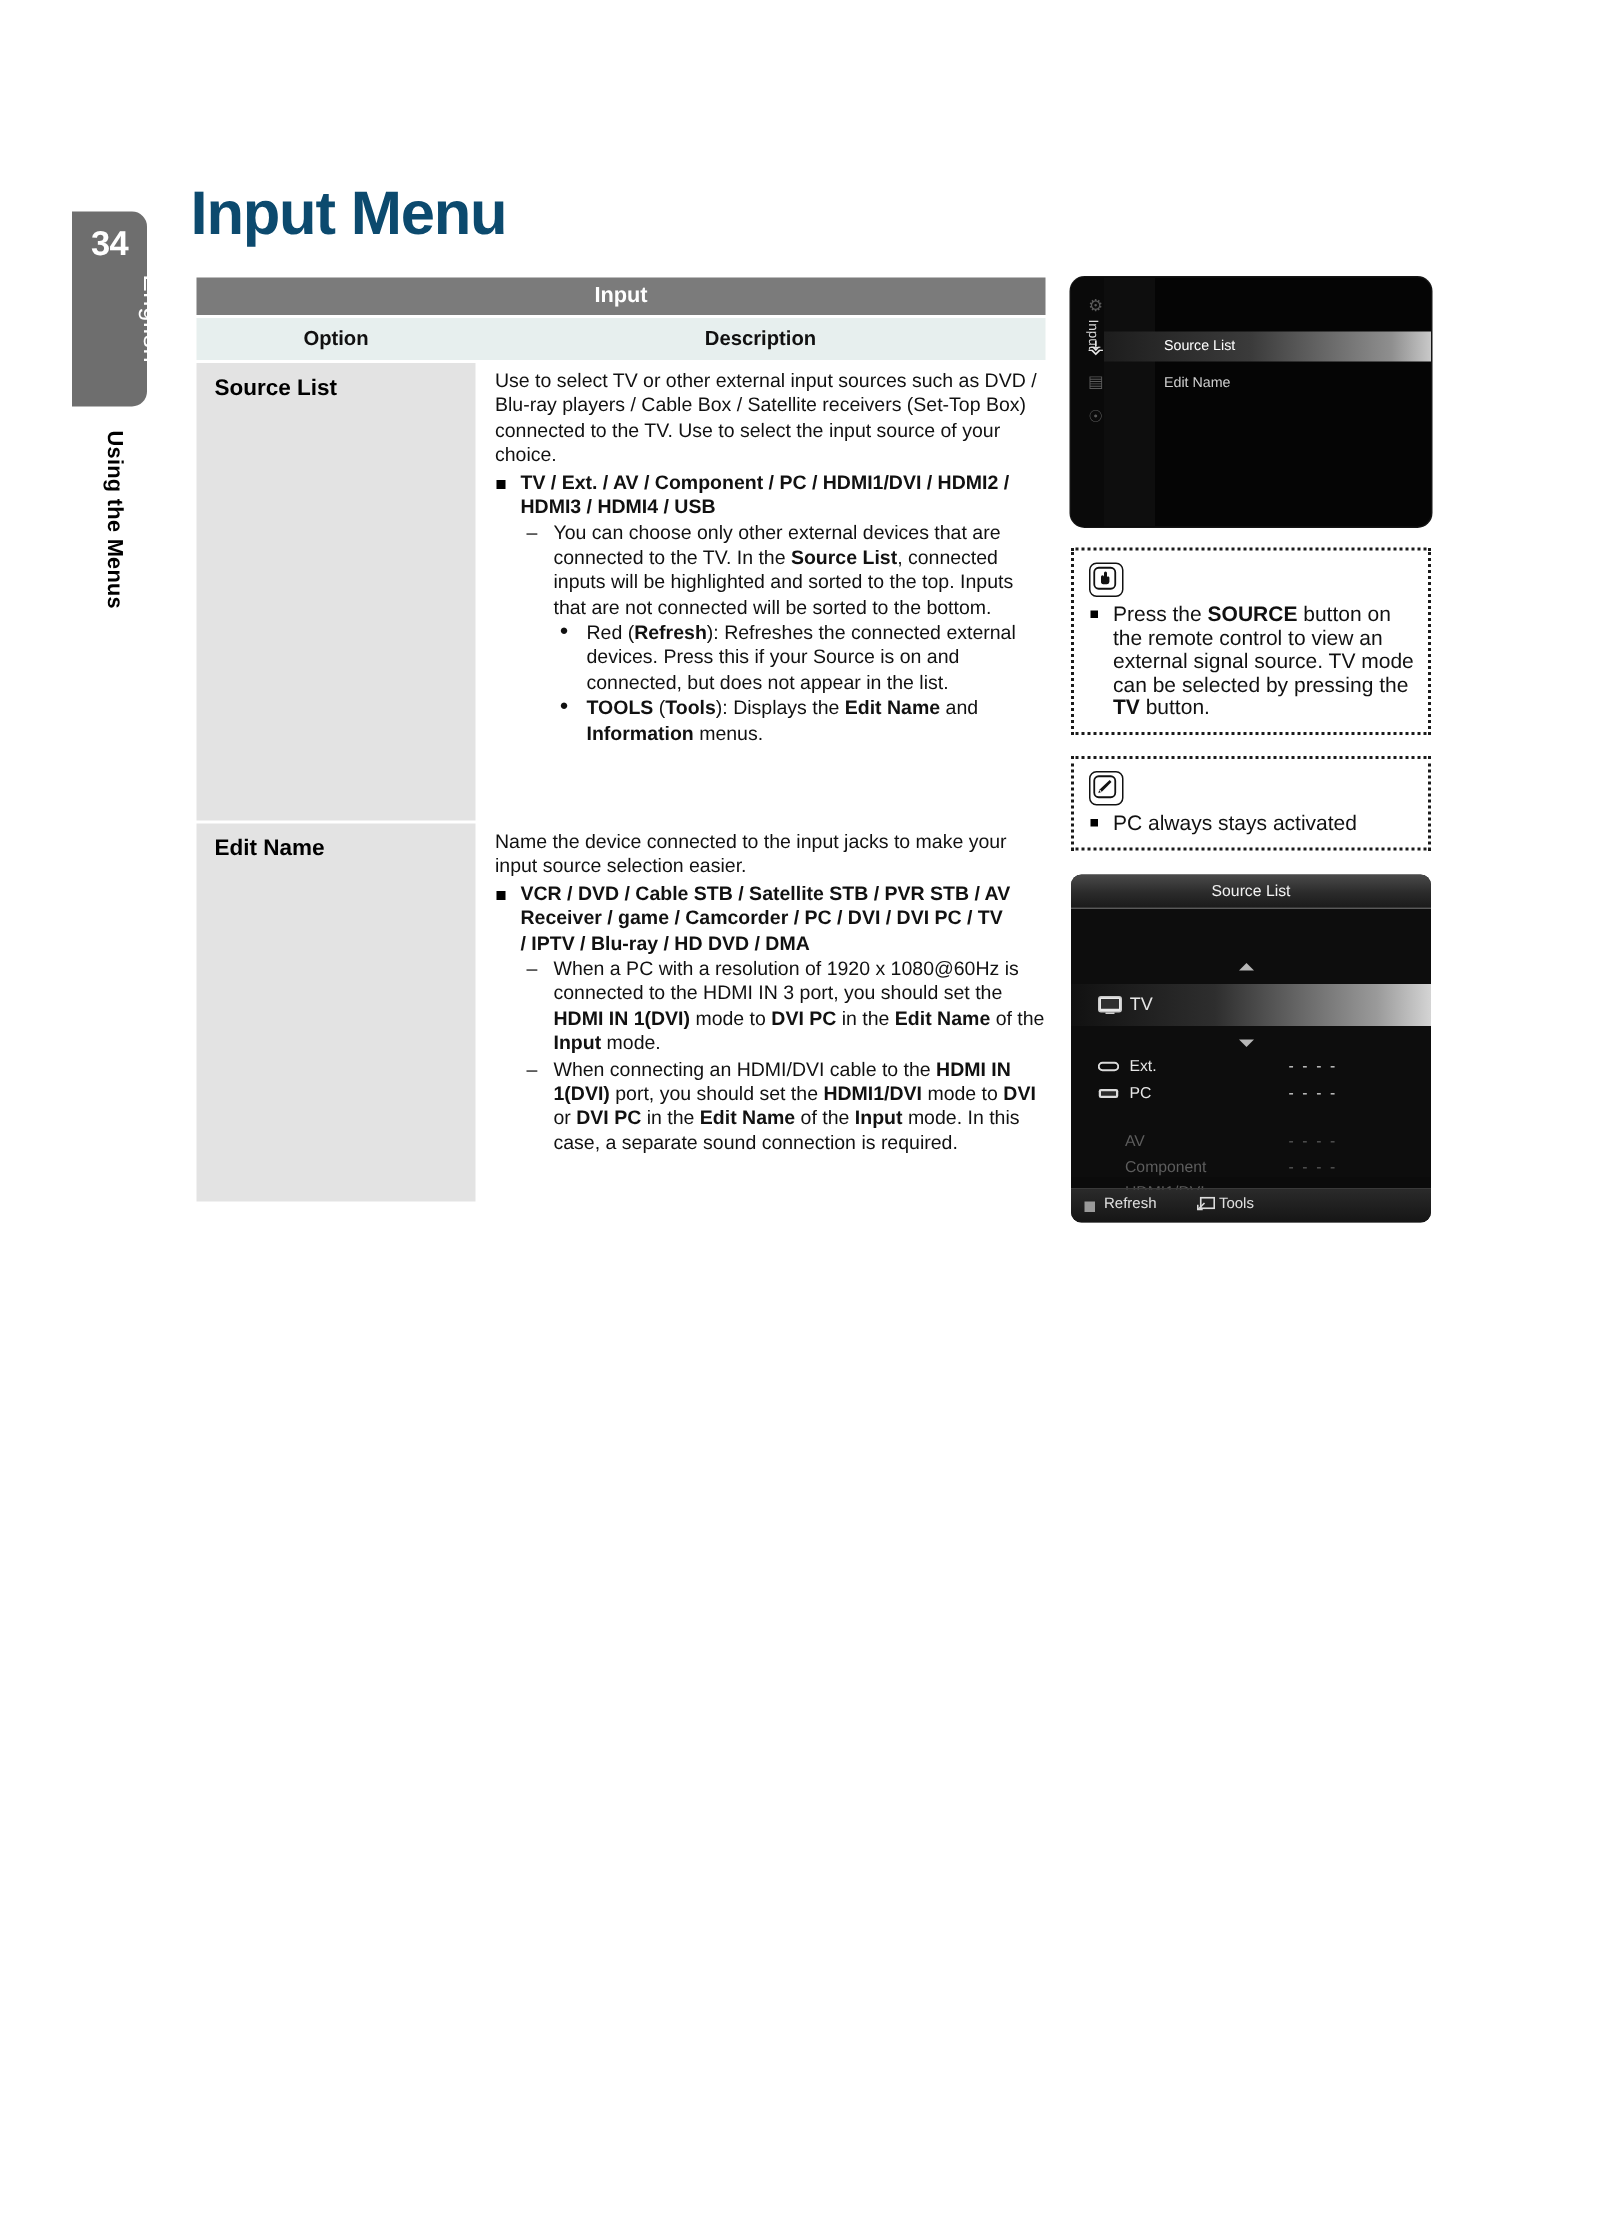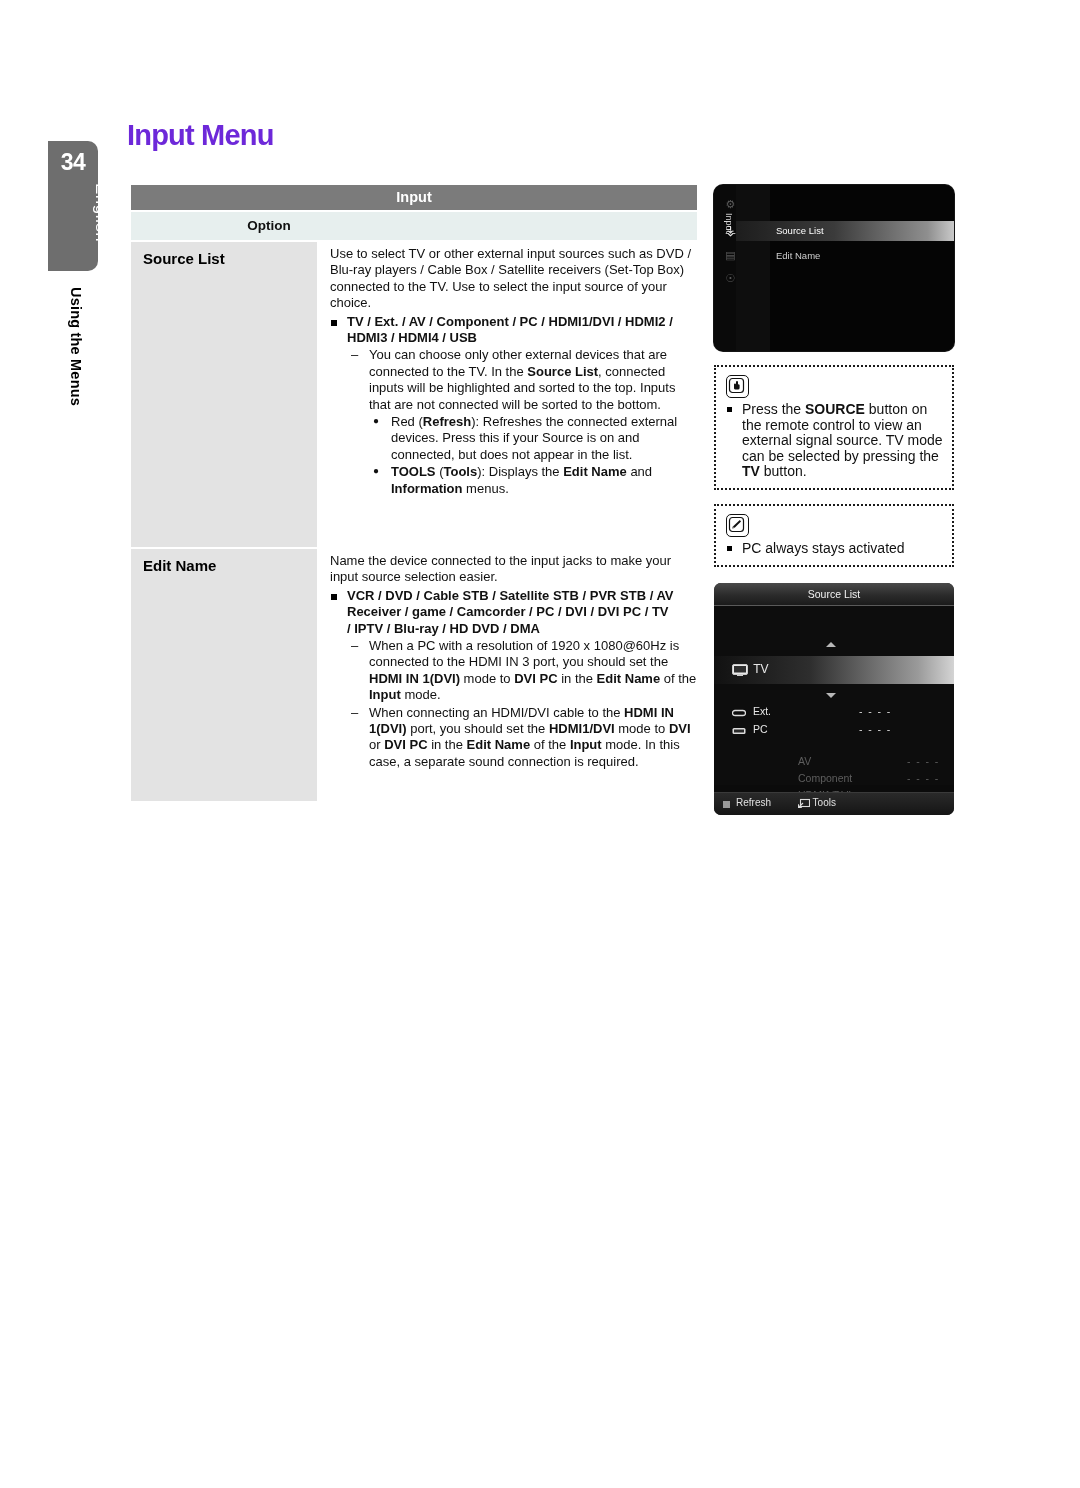--- a/index.html
+++ b/index.html
@@ -58,24 +58,24 @@
     writing-mode: vertical-rl;
     color: #000;
     letter-spacing: 0.2px;
   }
 
   
   #page-title {
     position: absolute;
     left: 127px;
     top: 119px;
-    font-size: 29px;
+    font-size: 41px;
     font-weight: bold;
     letter-spacing: -0.8px;
-    color: #6d28d9;
+    color: #0c4a6e;
   }
 
   
   #spec-table {
     position: absolute;
     left: 131px;
     top: 185px;
     width: 566px;
   }
   .table-title {
@@ -91,21 +91,21 @@
     background: #e7efee;
     margin-top: 2px;
   }
   .th {
     font-size: 13.5px;
     font-weight: bold;
     text-align: center;
     padding: 6px 0 7px 0;
     color: #111;
   }
-  .th-option { width: 186px; padding-left: 45px; }
+  .th-option { width: 186px; }
   .th-desc { flex: 1; }
 
   .trow {
     display: flex;
     margin-top: 2px;
     align-items: stretch;
   }
   .cell-option {
     width: 186px;
     background: #e3e3e3;
@@ -320,21 +320,21 @@
     display: inline-block;
     width: 18px;
     vertical-align: middle;
   }
   .sl-dash {
     position: absolute;
     left: 145px;
     font-size: 10.5px;
     letter-spacing: 1.4px;
   }
-  .dim { color: #5d5d5d; margin-left: 48px; }
+  .dim { color: #5d5d5d; }
   #sl-footer {
     position: absolute;
     bottom: 0;
     width: 100%;
     height: 22px;
     background: linear-gradient(to bottom, #2a2a2a, #151515);
     border-top: 1px solid #3a3a3a;
     color: #e0e0e0;
     font-size: 10px;
   }
@@ -359,20 +359,21 @@
 <div id="section-label">Using the Menus</div>
 
 <div id="page-title">Input Menu</div>
 
 <div id="spec-table">
 
   <div class="table-title">Input</div>
 
   <div class="table-head">
     <div class="th th-option">Option</div>
+    <div class="th th-desc">Description</div>
   </div>
 
   <div class="trow">
     <div class="cell-option" style="height:305px;">Source List</div>
     <div class="cell-desc">
       <p>Use to select TV or other external input sources such as DVD / Blu-ray players / Cable Box / Satellite receivers (Set-Top Box) connected to the TV. Use to select the input source of your choice.</p>
       <p class="lvl1">TV / Ext. / AV / Component / PC / HDMI1/DVI / HDMI2 /</p>
       <p style="padding-left:17px;font-weight:bold;">HDMI3 / HDMI4 / USB</p>
       <p class="lvl2"><span>You can choose only other external devices that are connected to the TV. In the </span><span class="b">Source List</span><span>, connected inputs will be highlighted and sorted to the top. Inputs that are not connected will be sorted to the bottom.</span></p>
       <p class="lvl3"><span>Red (</span><span class="b">Refresh</span><span>): Refreshes the connected external devices. Press this if your Source is on and connected, but does not appear in the list.</span></p>

